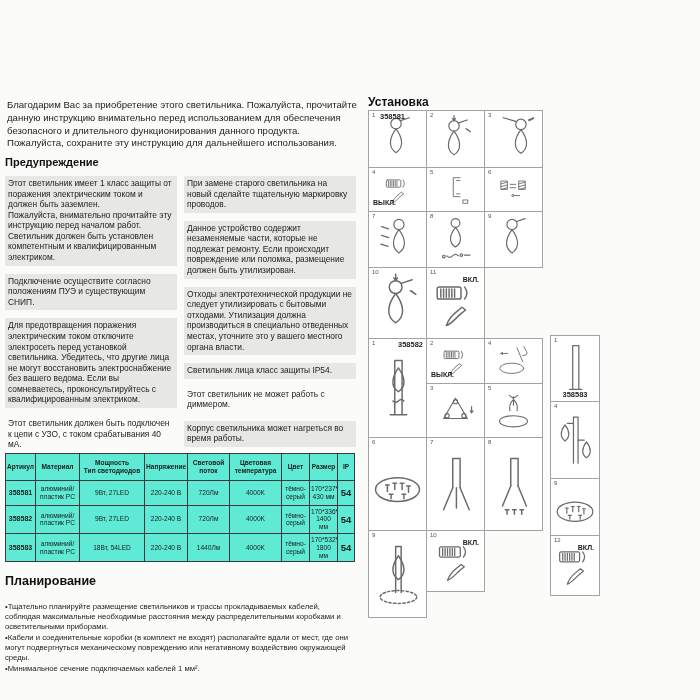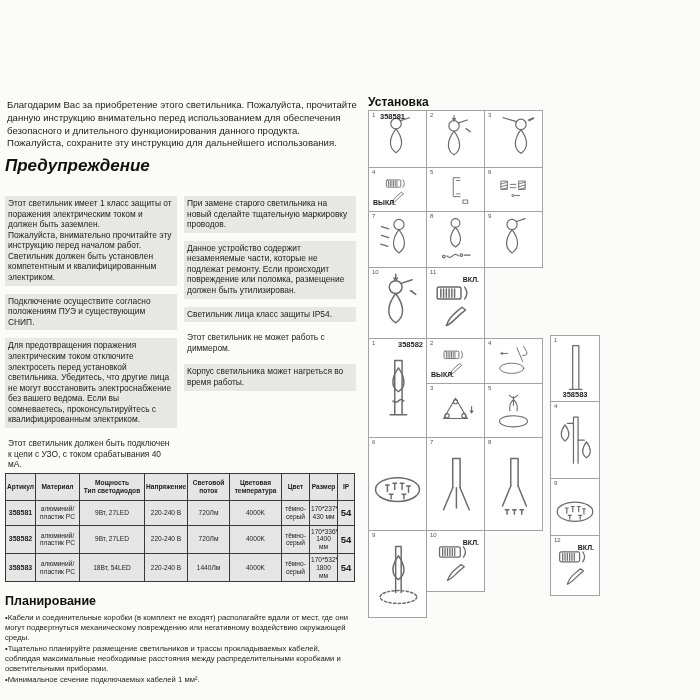--- a/index.html
+++ b/index.html
@@ -3,33 +3,33 @@
 <meta charset="utf-8">
 <style>
   html,body{margin:0;padding:0;}
   body{width:700px;height:700px;background:#fbfbfa;font-family:"Liberation Sans",sans-serif;color:#1c1c1c;}
   .page{position:relative;width:600px;height:700px;overflow:hidden;}
 
   
   .left-col{position:absolute;left:5px;top:99px;width:352px;}
   .intro{font-size:9.6px;line-height:1.33;margin:0 0 6px 2px;text-align:left;}
   h2{margin:0;color:#111;}
-  .h-warn{font-size:17px;margin:2px 0 20px 0;font-style:italic;}
+  .h-warn{font-size:11px;margin:2px 0 8px 0;}
   .warn-cols{display:flex;gap:7px;align-items:flex-start;}
   .wcol{width:172px;display:flex;flex-direction:column;gap:8px;}
   .para{font-size:8.4px;line-height:1.26;padding:2px 4px 3px 3px;white-space:pre-line;}
   .para.hl{background:#e7e7e6;}
   .h-range{font-size:12px;margin:9px 0 5px 0;}
-  table.spec{border-collapse:collapse;table-layout:fixed;width:349px;background:#e5e5e5;}
+  table.spec{border-collapse:collapse;table-layout:fixed;width:349px;background:#5eead4;}
   table.spec th,table.spec td{border:1px solid #3a3a3a;font-size:6.6px;line-height:1.18;text-align:center;vertical-align:middle;padding:2px 1px;white-space:pre-line;overflow:hidden;}
   table.spec th{font-weight:bold;height:22px;}
   table.spec td{height:20px;}
   table.spec td.c-art{font-weight:bold;font-size:7px;}
   table.spec td.c-ip{font-weight:bold;font-size:9.5px;}
-  .h-plan{font-size:12.5px;margin:12px 0 5px 0;}
+  .h-plan{font-size:12.5px;margin:12px 0 14px 0;}
   .plan-item{font-size:7.7px;line-height:1.3;margin:0 0 1px 0;}
 
   
   .h-install{position:absolute;left:368px;top:95px;font-size:12px;}
   .icell{position:absolute;background:#fff;border:1px solid #a3a3a3;box-sizing:border-box;}
   .icell svg{position:absolute;left:1px;top:3px;right:1px;bottom:1px;width:calc(100% - 2px);height:calc(100% - 4px);}
   .inum{position:absolute;top:1px;left:3px;font-size:6px;color:#555;z-index:2;}
   .iart{position:absolute;font-size:7.5px;font-weight:bold;z-index:2;}
   .iart.tl{top:1px;left:11px;}
   .iart.tr{top:1px;right:3px;}
@@ -51,20 +51,21 @@
           <div class="para hl">Этот светильник имеет 1 класс защиты от поражения электрическим током и должен быть заземлен.
 Пожалуйста, внимательно прочитайте эту инструкцию перед началом работ.
 Светильник должен быть установлен компетентным и квалифицированным электриком.</div>
           <div class="para hl">Подключение осуществите согласно положениям ПУЭ и существующим СНИП.</div>
           <div class="para hl">Для предотвращения поражения электрическим током отключите электросеть перед установкой светильника. Убедитесь, что другие лица не могут восстановить электроснабжение без вашего ведома. Если вы сомневаетесь, проконсультируйтесь с квалифицированным электриком.</div>
           <div class="para">Этот светильник должен быть подключен к цепи с УЗО, с током срабатывания 40 мА.</div>
         </div>
       <div class="wcol" id="wcol2">
           <div class="para hl">При замене старого светильника на новый сделайте тщательную маркировку проводов.</div>
           <div class="para hl">Данное устройство содержит незаменяемые части, которые не подлежат ремонту. Если происходит повреждение или поломка, размещение должен быть утилизирован.</div>
+          <div class="para hl">Отходы электротехнической продукции не следует утилизировать с бытовыми отходами. Утилизация должна производиться в специально отведенных местах, уточните это у вашего местного органа власти.</div>
           <div class="para hl">Светильник лица класс защиты IP54.</div>
           <div class="para">Этот светильник не может работь с диммером.</div>
           <div class="para hl">Корпус светильника может нагреться во время работы.</div>
         </div>
     </div>
     <table class="spec">
       <colgroup>
         <col style="width:30px">
           <col style="width:44px">
           <col style="width:65px">
@@ -131,22 +132,22 @@
             <td>тёмно-
 серый</td>
             <td>170*532*
 1800 мм</td>
             <td class="c-ip">54</td>
           </tr>
         </tbody>
     </table>
     <h2 class="h-plan">Планирование</h2>
     <div id="plan-list">
+        <div class="plan-item">•Тщательно планируйте размещение светильников и трассы прокладываемых кабелей, соблюдая максимальные необходимые расстояния между распределительными коробками и осветительными приборами.</div>
         <div class="plan-item">•Кабели и соединительные коробки (в комплект не входят) располагайте вдали от мест, где они могут подвергнуться механическому повреждению или негативному воздействию окружающей среды.</div>
-        <div class="plan-item">•Тщательно планируйте размещение светильников и трассы прокладываемых кабелей, соблюдая максимальные необходимые расстояния между распределительными коробками и осветительными приборами.</div>
         <div class="plan-item">•Минимальное сечение подключаемых кабелей 1 мм².</div>
       </div>
   </div>
 
   <h2 class="h-install">Установка</h2>
   <div id="install-area">
       <div class="icell" style="left: 368px; top: 110px; width: 59px; height: 58px;"><span class="inum">1</span><span class="iart tl">358581</span><span><svg viewBox="0 0 60 70" preserveAspectRatio="xMidYMid meet" fill="none" stroke="#6a6a6a" stroke-width="1.6" stroke-linecap="round" stroke-linejoin="round" style="position: absolute; left: 1px; top: 3px;">
             <circle cx="28" cy="13" r="7"></circle>
             <path d="M28 20 C19 32 17 45 28 52 C39 45 37 32 28 20 Z"></path>
             <path d="M34 9 L46 5"></path>

